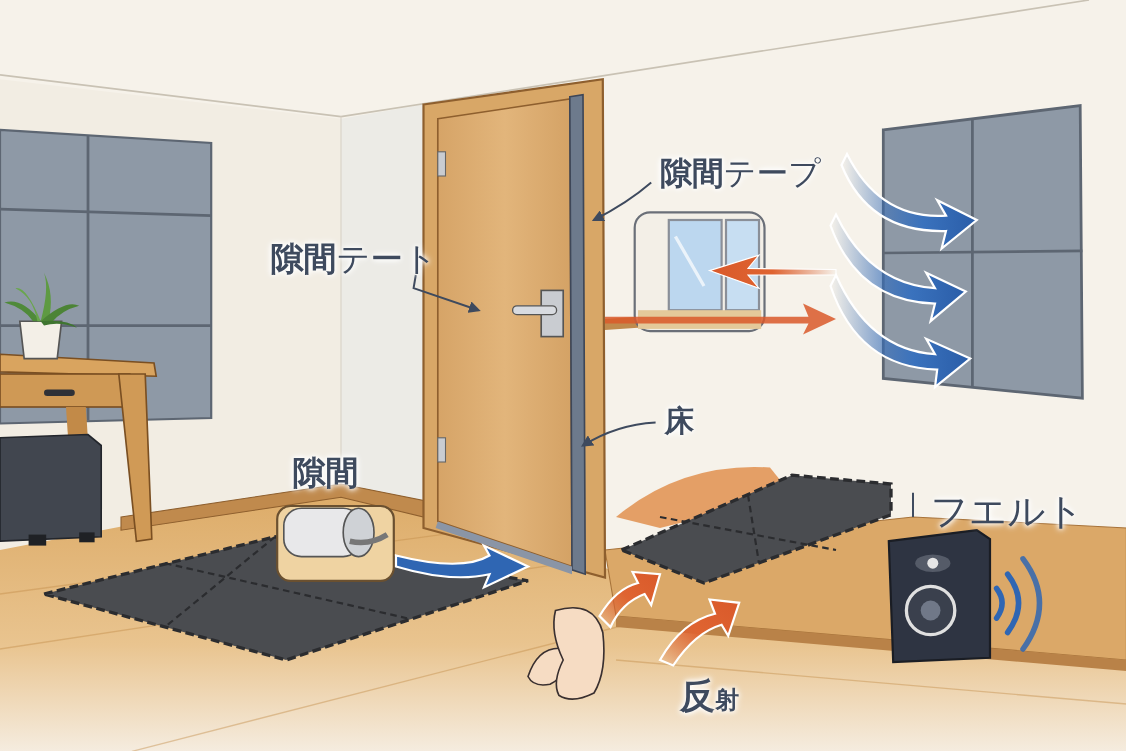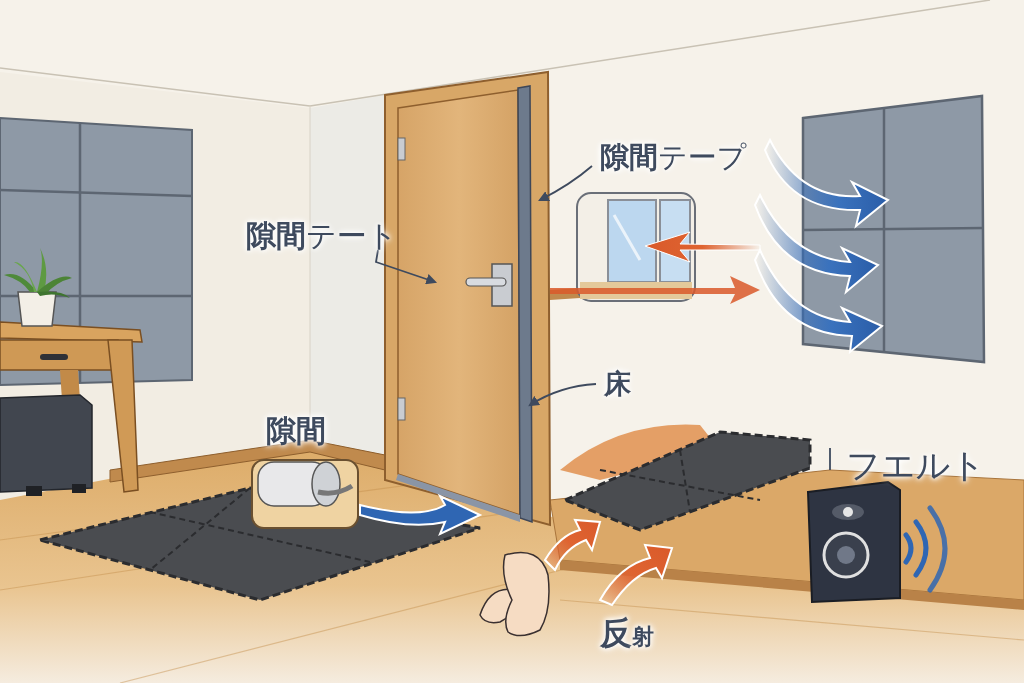--- a/index.html
+++ b/index.html
@@ -7,21 +7,21 @@
   .scene { position: relative; width: 928px; height: 683px; text-decoration: underline; }
   .scene svg.art { position: absolute; left: 0; top: 0; }
   .label { position: absolute; color: #3e4a5e; font-weight: bold; white-space: nowrap; line-height: 1;
            text-shadow: 0 0 4px #fff, 0 0 6px #fff, 0 0 8px #fff; }
   .label .kata { font-weight: normal; }
   .lbl-tape-right { left: 600px; top: 143px; font-size: 29px; }
   .lbl-tape-left { left: 246px; top: 221px; font-size: 30px; }
   .lbl-floor { left: 604px; top: 370px; font-size: 27px; }
   .lbl-gap { left: 266px; top: 416px; font-size: 30px; }
   .lbl-felt { left: 846px; top: 448px; font-size: 34px; font-weight: normal; }
-  .lbl-reflect { left: 600px; top: 617px; font-size: 32px; }
+  .lbl-reflect { left: 618px; top: 617px; font-size: 32px; }
   .lbl-reflect .small { font-size: 22px; }
 </style>
 </head>
 <body>
 
 <div class="scene">
 <svg class="art" width="1024" height="683" viewBox="0 0 1024 683">
   <defs>
     <linearGradient id="floorG" x1="0" y1="0" x2="0" y2="1">
       <stop offset="0" stop-color="#dcaa66"></stop>

